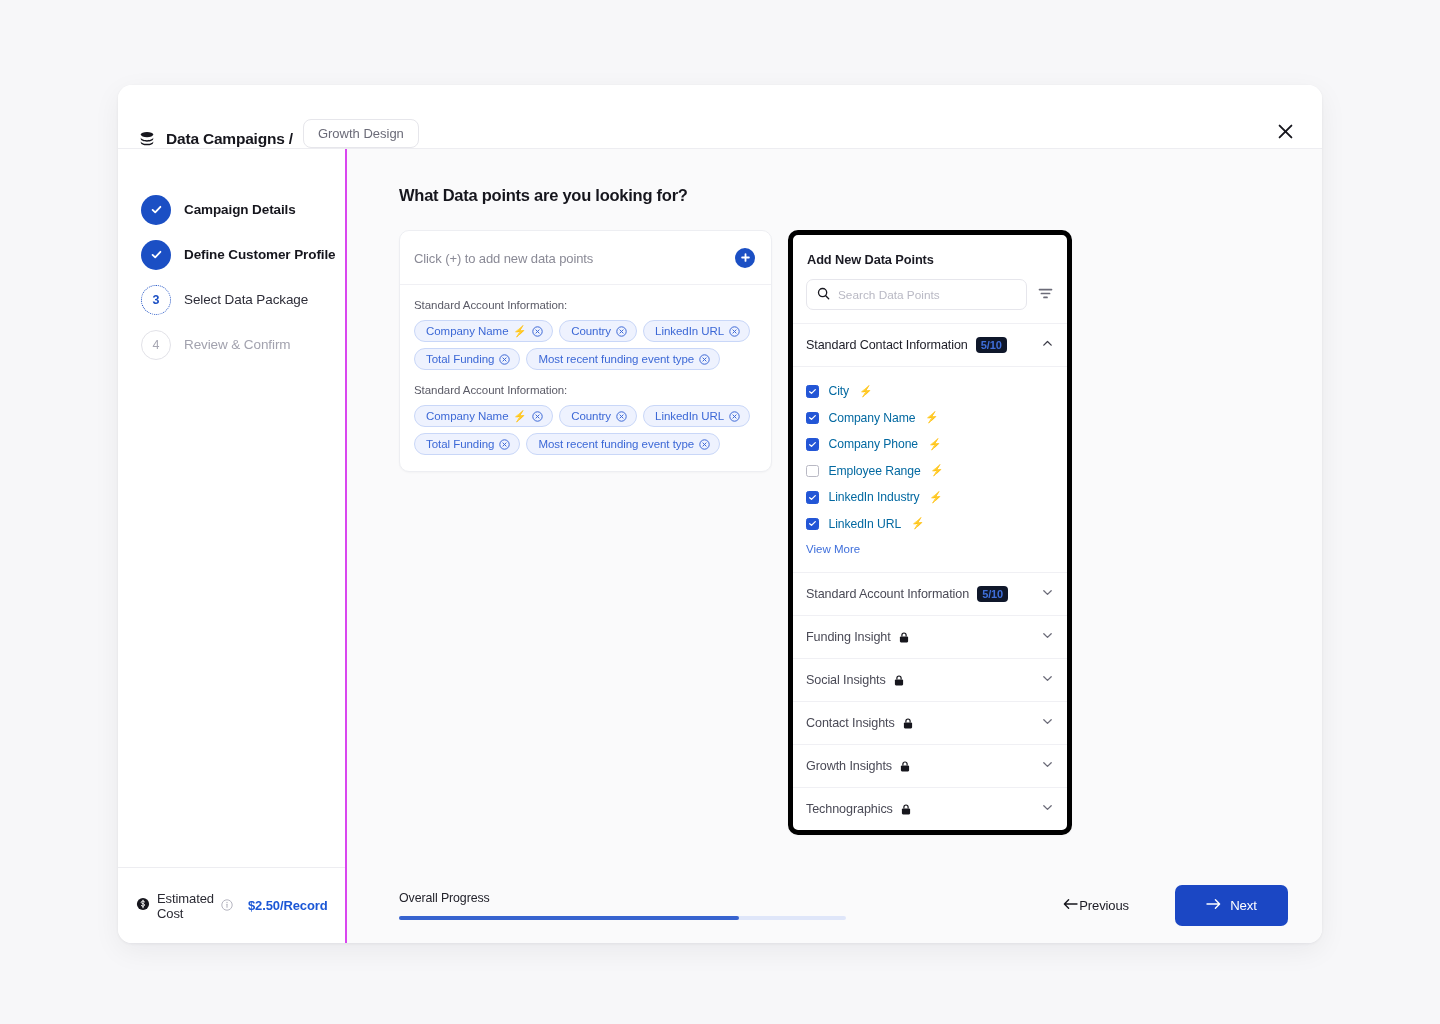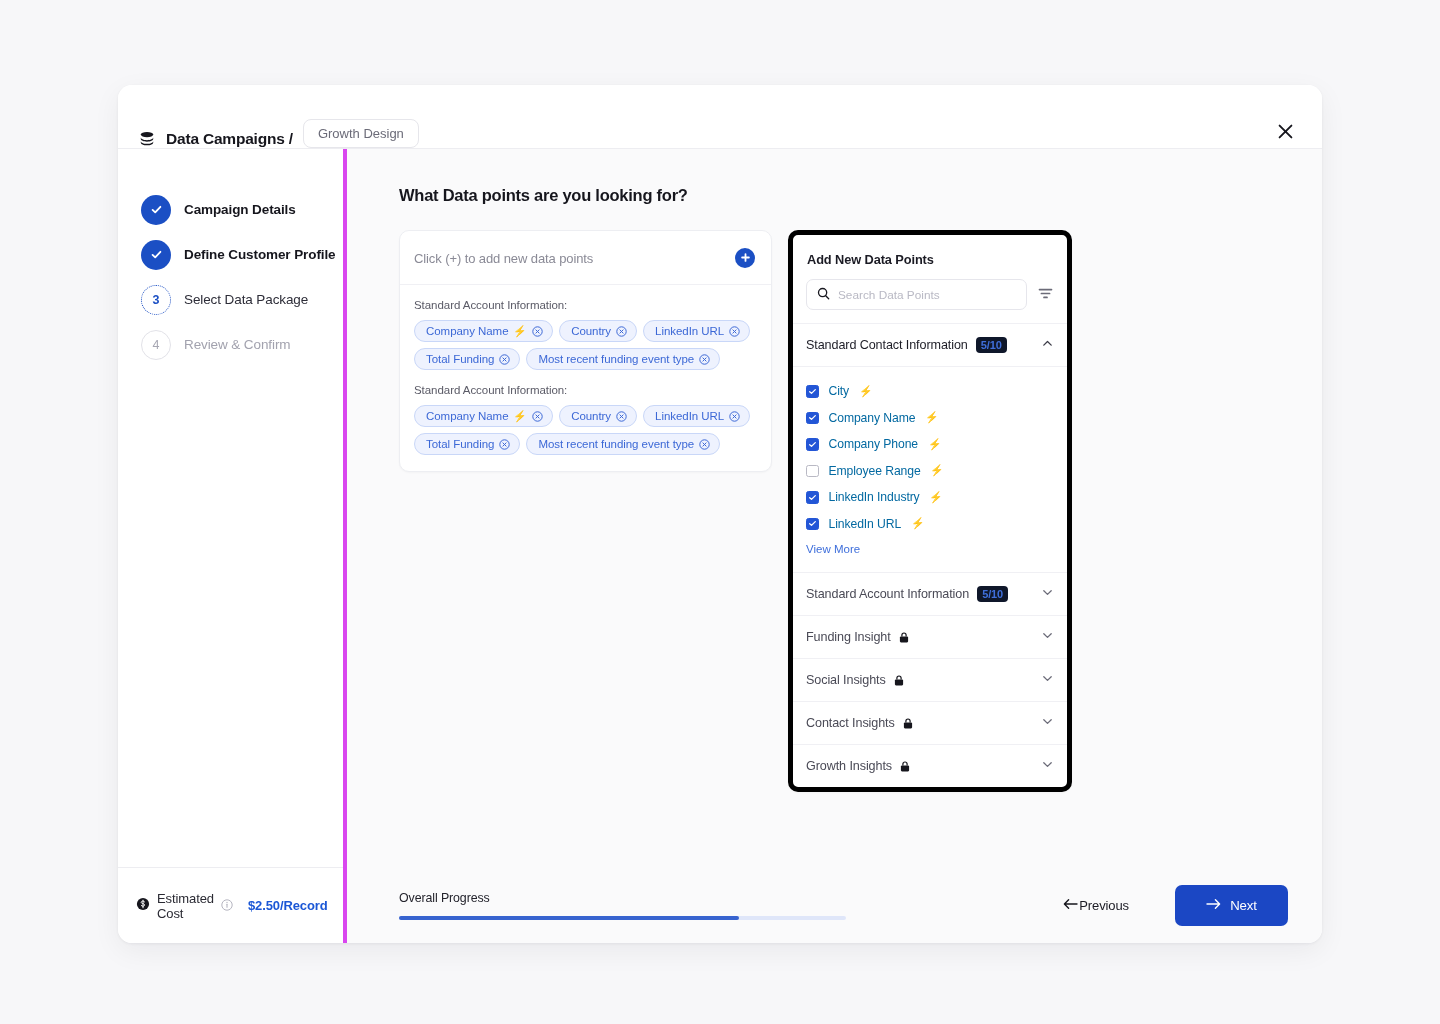--- a/index.html
+++ b/index.html
@@ -46,21 +46,21 @@
     width: 30px; height: 30px; display: flex; align-items: center; justify-content: center;
     background: none; border: none; cursor: pointer;
   }
 
   
   .modal-body { flex: 1; display: flex; min-height: 0; }
 
   
   .sidebar {
     width: 229px; flex: 0 0 229px;
-    border-right: 4px solid #d946ef;
+    border-right: 2px solid #d946ef;
     display: flex; flex-direction: column;
     background: #fff;
   }
   .steps { padding: 38px 0 0 23px; flex: 1; }
   .step { display: flex; align-items: center; gap: 13px; height: 45px; cursor: pointer; }
   .step-badge {
     width: 30px; height: 30px; border-radius: 50%;
     display: flex; align-items: center; justify-content: center;
     font-size: 12.5px; flex: 0 0 30px;
   }
@@ -583,20 +583,35 @@
                   </svg>
               </span>
               <span class="sec-spacer"></span>
               <span>
                 <svg width="13" height="13" viewBox="0 0 13 13" fill="none">
                     <path d="M2.8 4.8 6.5 8.4l3.7-3.6" stroke="#6b6b78" stroke-width="1.3" stroke-linecap="round" stroke-linejoin="round"></path>
                   </svg>
               </span>
             </div>
 
+            <div class="sec-head">
+              <span class="sec-name muted">Technographics</span>
+              <span class="lock">
+                <svg width="10" height="11" viewBox="0 0 10 11" fill="none">
+                    <rect x=".9" y="4.4" width="8.2" height="6" rx="1.1" fill="#16161d"></rect>
+                    <path d="M2.9 4.4V3.1a2.1 2.1 0 0 1 4.2 0v1.3" stroke="#16161d" stroke-width="1.2"></path>
+                  </svg>
+              </span>
+              <span class="sec-spacer"></span>
+              <span>
+                <svg width="13" height="13" viewBox="0 0 13 13" fill="none">
+                    <path d="M2.8 4.8 6.5 8.4l3.7-3.6" stroke="#6b6b78" stroke-width="1.3" stroke-linecap="round" stroke-linejoin="round"></path>
+                  </svg>
+              </span>
+            </div>
 
           </div>
         </div>
       </div>
 
       <div class="footer">
         <div class="progress-wrap">
           <div class="progress-label">Overall Progress</div>
           <div class="progress-track">
             <div class="progress-fill" id="progress-fill" style="width: 76%;"></div>

